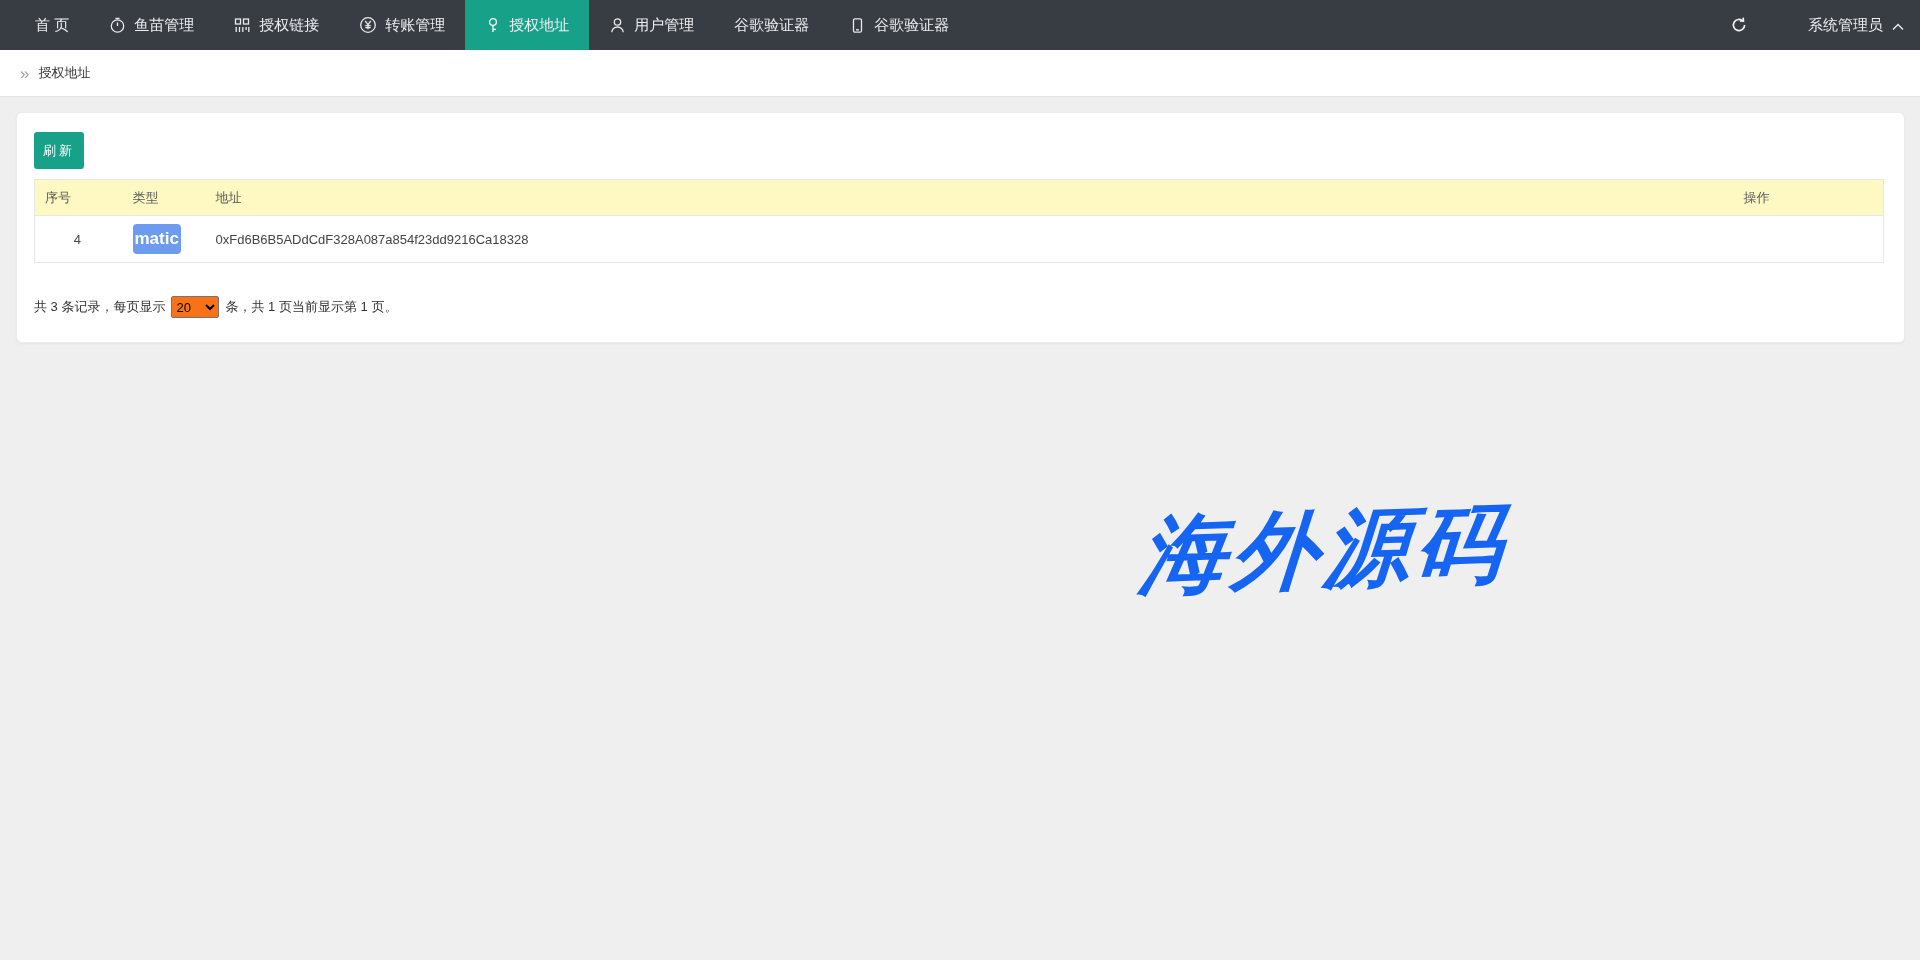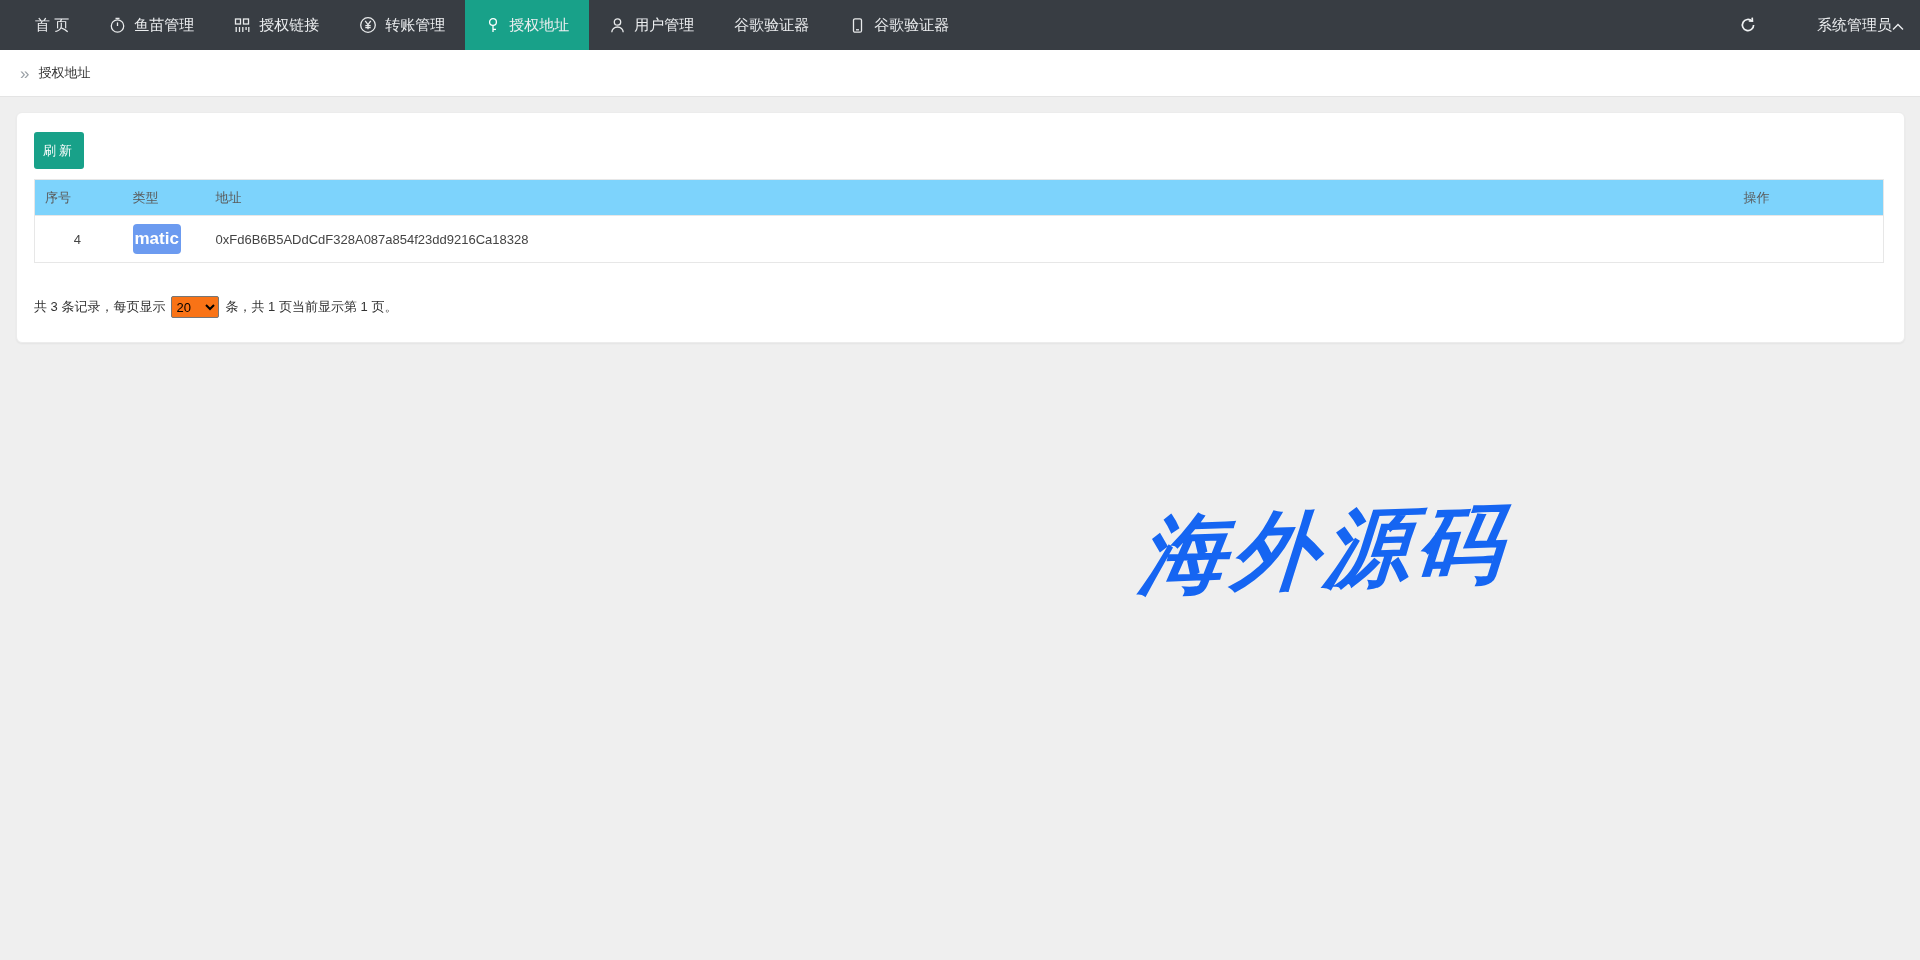--- a/index.html
+++ b/index.html
@@ -29,21 +29,21 @@
     white-space:nowrap;
   }
   .nav-item.active { background:#18a189; }
   .nav-item svg { display:block; }
   .nav-right {
     margin-left:auto;
     display:flex; align-items:center;
     padding-right:16px;
   }
   .top-refresh { margin-right:60px; cursor:pointer; display:flex; align-items:center; }
-  .user-menu { display:flex; align-items:center; font-size:15px; cursor:pointer; }
+  .user-menu { display:flex; align-items:center; gap:9px; font-size:15px; cursor:pointer; }
 
   
   .breadcrumb-bar {
     height:47px;
     background:#ffffff;
     border-bottom:1px solid #e4e4e4;
     display:flex; align-items:center;
     padding-left:20px;
     gap:9px;
     font-size:13px;
@@ -74,21 +74,21 @@
   }
 
   table.data-table {
     width:100%;
     border-collapse:collapse;
     margin-top:10px;
     font-size:13px;
     border:1px solid #e7e7e7;
   }
   .data-table thead th {
-    background:#7dd3fc;
+    background:#fef9c3;
     font-weight:normal;
     color:#5a5a5a;
     text-align:left;
     height:36px;
     padding:0 10px;
     border-bottom:1px solid #e7e7e7;
   }
   .data-table tbody td {
     height:47px;
     padding:0 10px;

